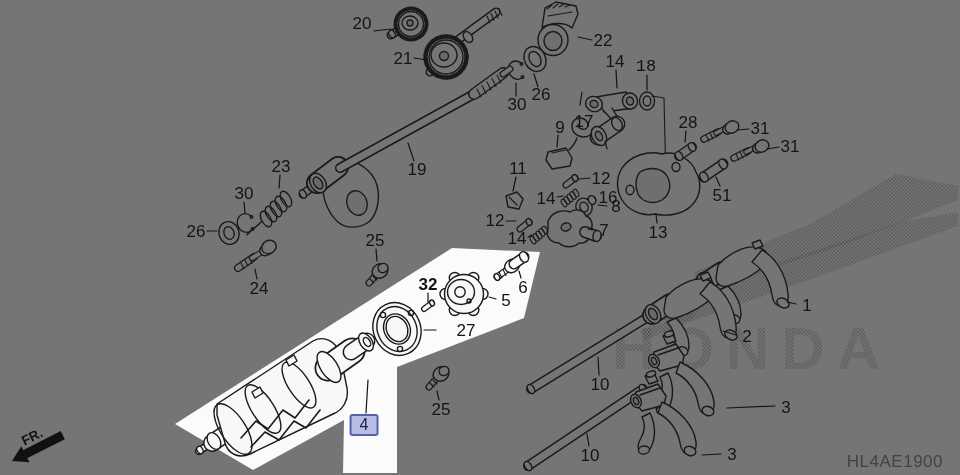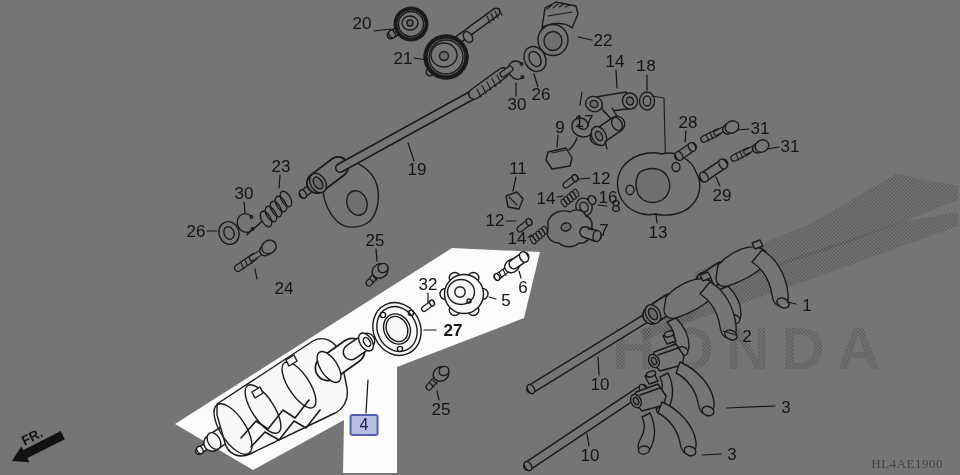--- a/index.html
+++ b/index.html
@@ -3,22 +3,22 @@
 <meta charset="utf-8">
 <style>
   html,body{margin:0;padding:0;background:#565656;}
   .stage{position:relative;width:960px;height:475px;background:#757575;overflow:hidden;
          font-family:"Liberation Sans",sans-serif;}
   .stage svg{position:absolute;left:0;top:0;}
   .callout{position:absolute;transform:translate(-50%,-50%);font-size:17px;line-height:1;
            color:#141414;white-space:nowrap;cursor:pointer;user-select:none;}
   .callout.selected{background:#b7bde4;border:2px solid #5660ae;border-radius:3px;
            color:#1c2340;padding:1px 8px;font-size:16px;}
-  .diagram-code{position:absolute;right:17px;bottom:3px;font-size:13px;letter-spacing:.5px;
-           color:#434343;font-family:Liberation Serif, serif;}
+  .diagram-code{position:absolute;right:17px;bottom:3px;font-size:17px;letter-spacing:.5px;
+           color:#434343;}
 </style>
 </head>
 <body>
 
 <div class="stage" style="background: rgb(117, 117, 117);">
 
 <svg width="960" height="475" viewBox="0 0 960 475">
   <defs>
     <pattern id="dotpat" patternUnits="userSpaceOnUse" width="3.6" height="3.6">
       <circle cx="0.9" cy="0.9" r="0.72" fill="#3c3c3c"></circle>
@@ -423,40 +423,40 @@
       <div class="callout" style="left: 603px; top: 40px;">22</div>
       <div class="callout" style="left: 541px; top: 94px;">26</div>
       <div class="callout" style="left: 517px; top: 104px;">30</div>
       <div class="callout" style="left: 615px; top: 61px;">14</div>
       <div class="callout" style="left: 646px; top: 66px; font-family: Liberation Mono, monospace;">18</div>
       <div class="callout" style="left: 584px; top: 83px; margin-top: 38px;">17</div>
       <div class="callout" style="left: 560px; top: 127px;">9</div>
       <div class="callout" style="left: 688px; top: 122px;">28</div>
       <div class="callout" style="left: 760px; top: 128px;">31</div>
       <div class="callout" style="left: 790px; top: 146px;">31</div>
-      <div class="callout" style="left: 722px; top: 195px;">29</div>
+      <div class="callout" style="left: 722px; top: 195px;">51</div>
       <div class="callout" style="left: 608px; top: 157px; margin-top: 40px;">16</div>
       <div class="callout" style="left: 601px; top: 178px;">12</div>
       <div class="callout" style="left: 616px; top: 206px;">8</div>
       <div class="callout" style="left: 658px; top: 232px;">13</div>
       <div class="callout" style="left: 417px; top: 169px;">19</div>
       <div class="callout" style="left: 518px; top: 168px;">11</div>
       <div class="callout" style="left: 281px; top: 166px;">23</div>
       <div class="callout" style="left: 244px; top: 193px;">30</div>
       <div class="callout" style="left: 196px; top: 231px;">26</div>
       <div class="callout" style="left: 546px; top: 198px;">14</div>
       <div class="callout" style="left: 495px; top: 220px;">12</div>
       <div class="callout" style="left: 517px; top: 238px;">14</div>
       <div class="callout" style="left: 604px; top: 230px;">7</div>
-      <div class="callout" style="left: 259px; top: 288px; margin-left: 25px;">24</div>
+      <div class="callout" style="left: 259px; top: 288px;">24</div>
       <div class="callout" style="left: 375px; top: 240px;">25</div>
-      <div class="callout" style="left: 428px; top: 284px;">32</div>
+      <div class="callout" style="left: 428px; top: 284px; font-weight: bold;">32</div>
       <div class="callout" style="left: 506px; top: 300px;">5</div>
       <div class="callout" style="left: 523px; top: 287px;">6</div>
-      <div class="callout" style="left: 453px; top: 330px; font-weight: bold;">27</div>
+      <div class="callout" style="left: 466px; top: 330px;">27</div>
       <div class="callout" style="left: 441px; top: 409px;">25</div>
       <div class="callout" style="left: 807px; top: 305px;">1</div>
       <div class="callout" style="left: 747px; top: 336px;">2</div>
       <div class="callout" style="left: 786px; top: 407px;">3</div>
       <div class="callout" style="left: 732px; top: 454px;">3</div>
       <div class="callout" style="left: 600px; top: 384px;">10</div>
       <div class="callout" style="left: 590px; top: 455px;">10</div>
     </div>
 
 <div class="callout selected" id="selected-callout" style="left: 364px; top: 425px; background: rgb(183, 189, 228); border-color: rgb(86, 96, 174);">4</div>

